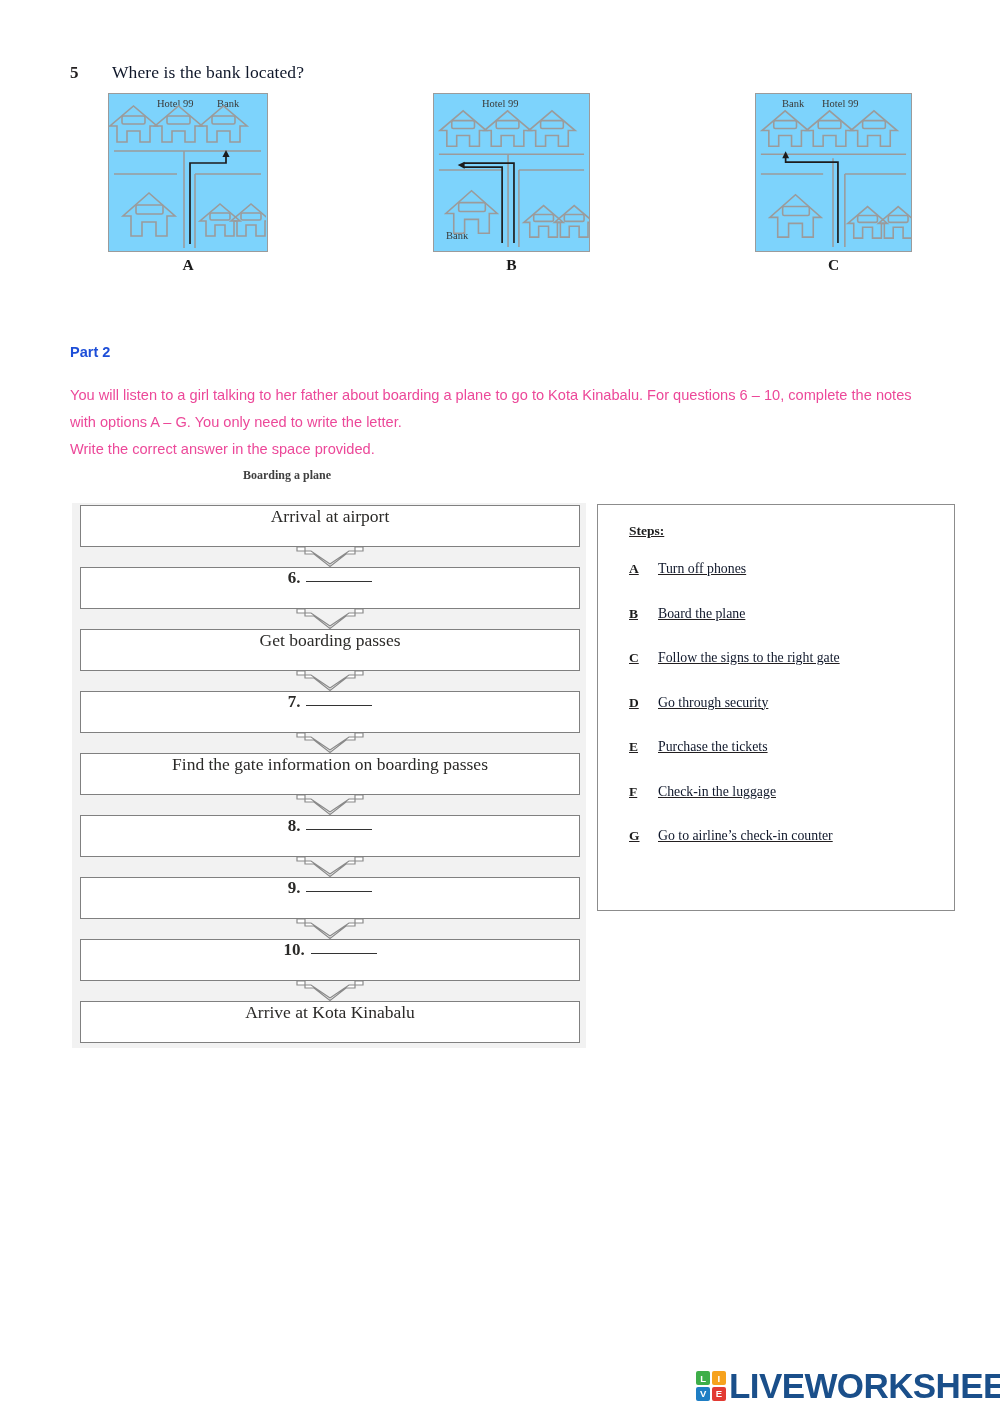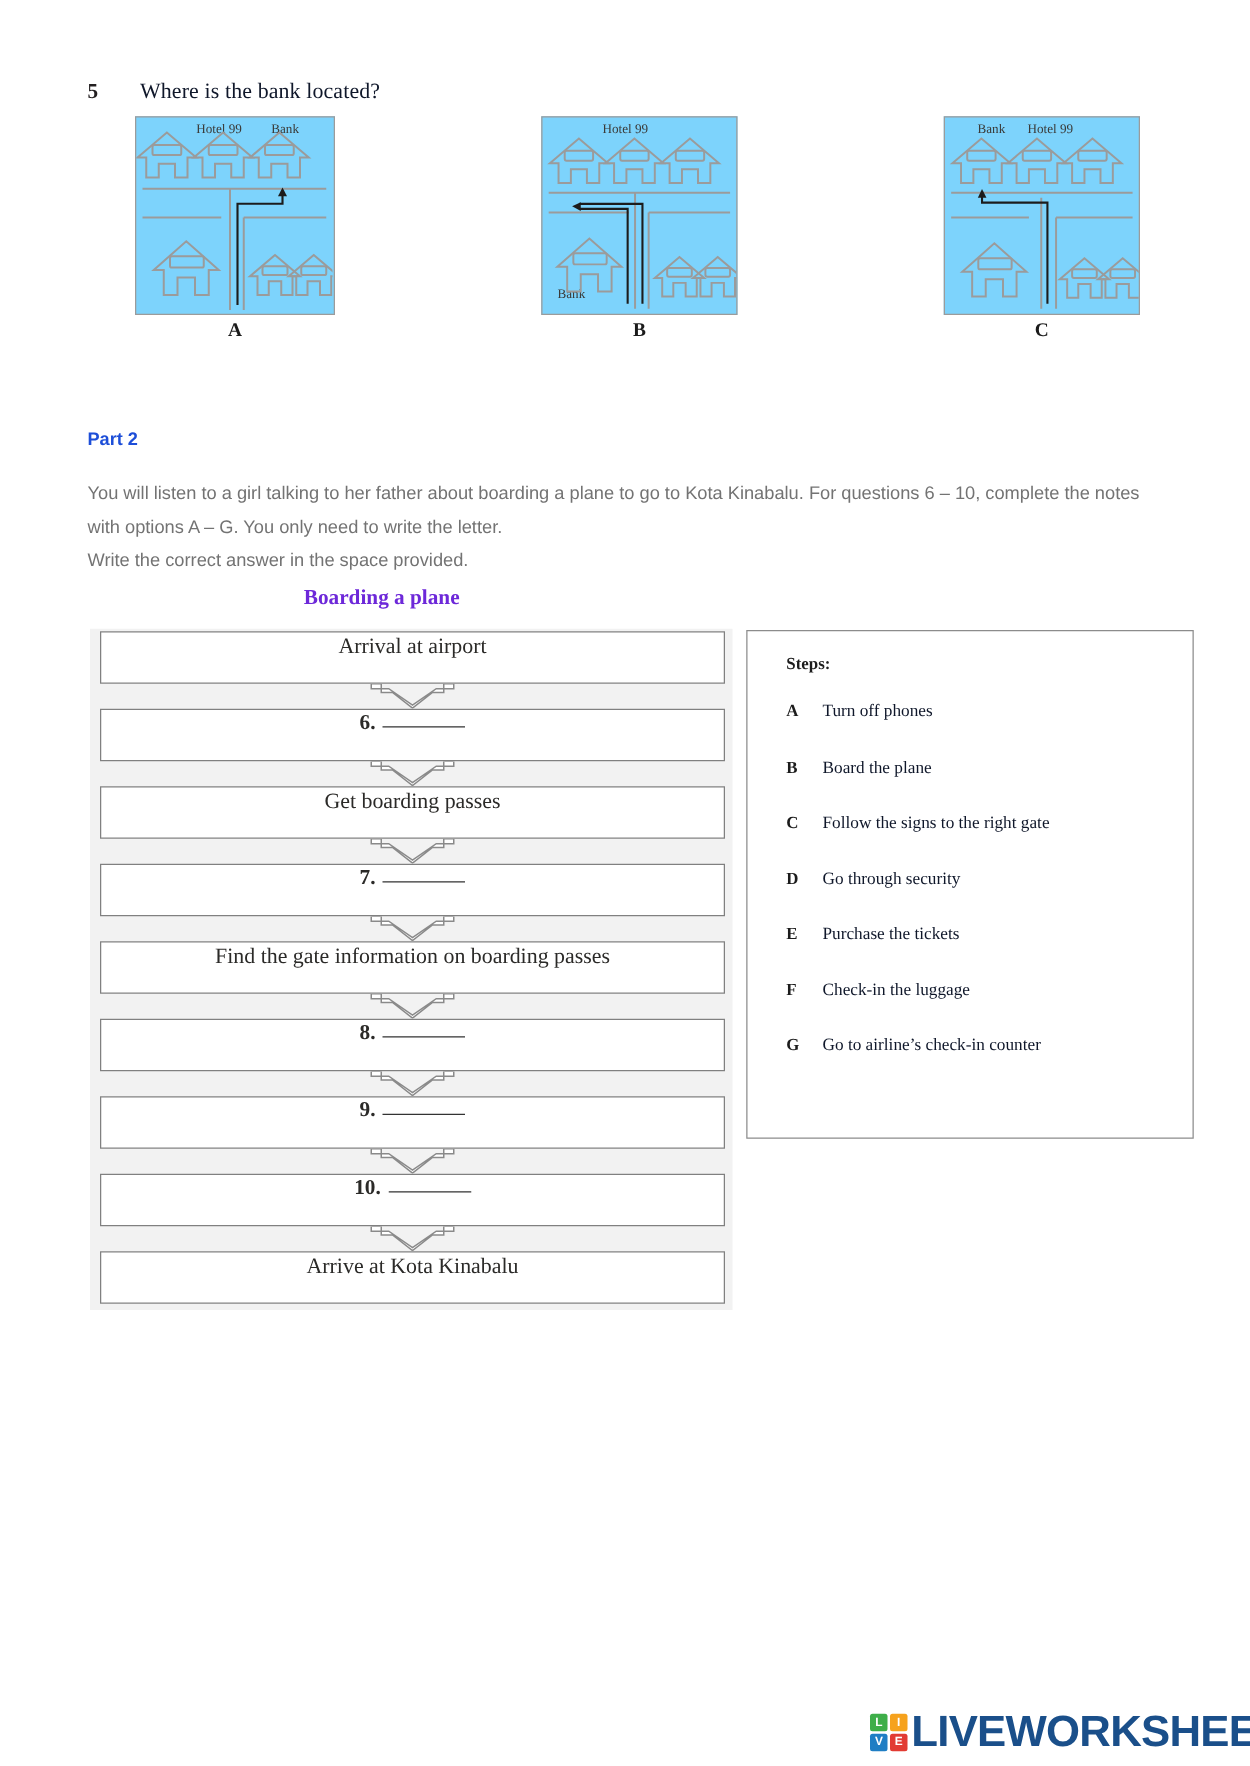--- a/index.html
+++ b/index.html
@@ -78,29 +78,29 @@
     font-size: 14.5px;
     color: #1d4ed8;
   }
   #part2-intro {
     position: absolute;
     left: 70px; top: 382px;
     width: 862px;
     font-family: "Liberation Sans", sans-serif;
     font-size: 14.6px;
     line-height: 27px;
-    color: #737373;
+    color: #ec4899;
   }
   #flow-title {
     position: absolute;
     left: 243px; top: 468px;
     font-family: "Liberation Serif", serif;
     font-weight: bold;
-    font-size: 17px;
-    color: #6d28d9;
+    font-size: 12px;
+    color: #404040;
   }
 
   
   #flow-area {
     position: absolute;
     left: 72px; top: 503px;
     width: 514px;
     height: 545px;
     background: #f2f2f2;
   }
@@ -146,20 +146,21 @@
   
   #steps-panel {
     position: absolute;
     left: 597px; top: 504px;
     width: 358px;
     height: 407px;
     box-sizing: border-box;
     border: 1.3px solid #8c8c8c;
     background: #ffffff;
     padding: 16px 16px 0 16px;
+    text-decoration: underline;
   }
   #steps-heading {
     font-family: "Liberation Serif", serif;
     font-weight: bold;
     font-size: 13.5px;
     color: #1c1c1c;
     margin: 2px 0 0 15px;
   }
   #steps-list { margin-top: 22px; }
   .step-row {

